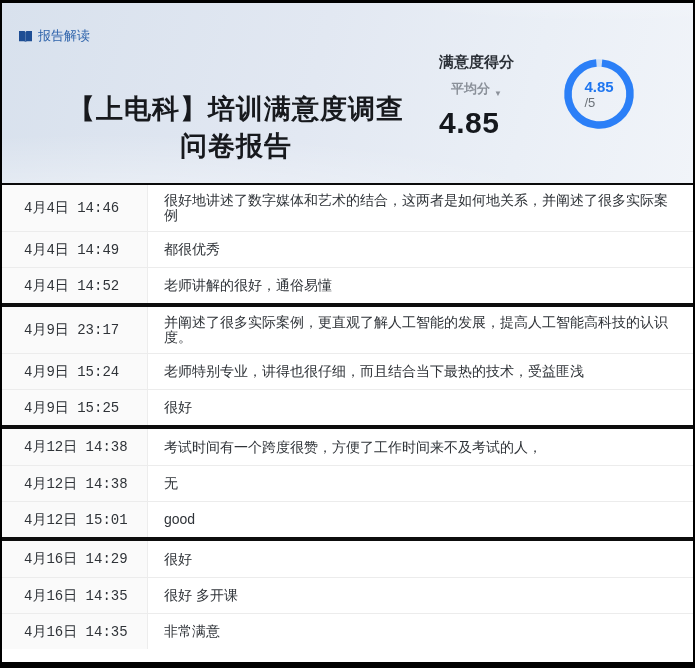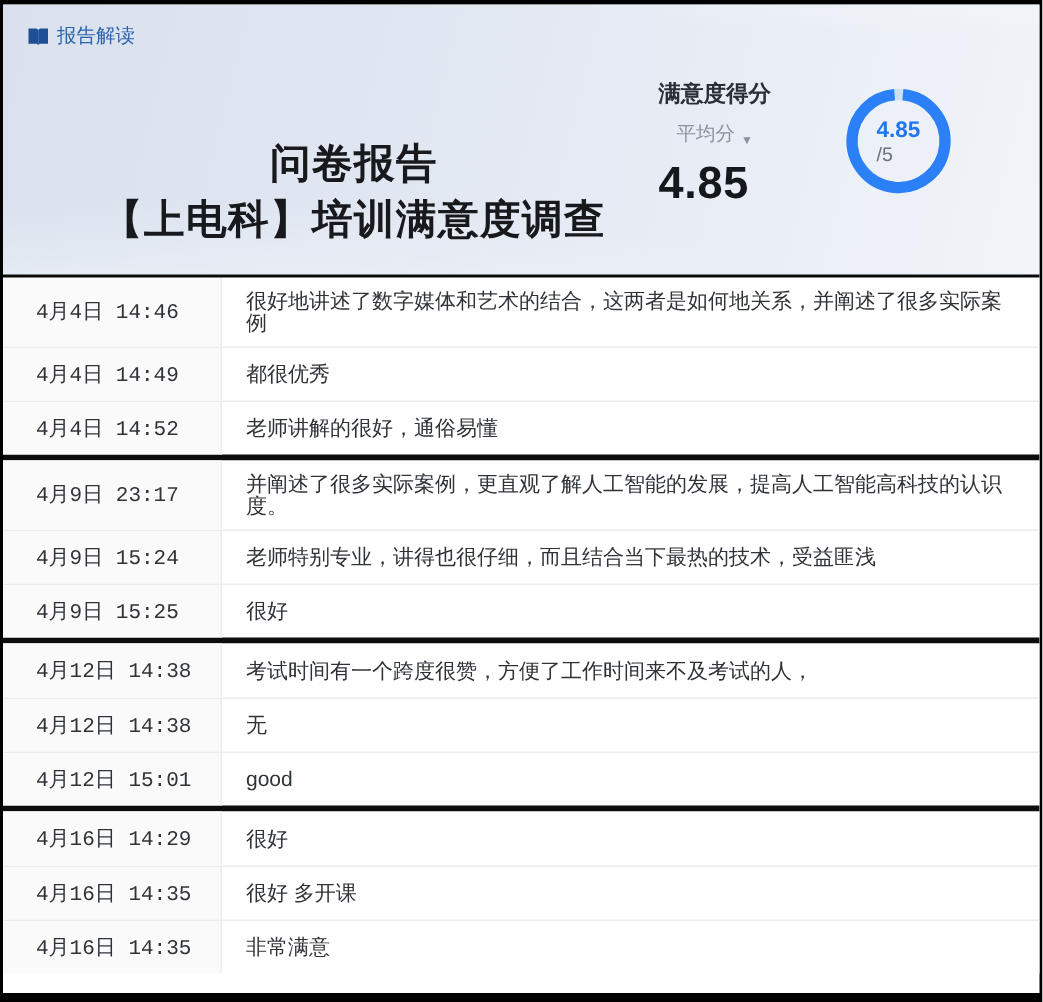--- a/index.html
+++ b/index.html
@@ -16,34 +16,34 @@
   
   .report-header {
     position:relative; height:182px;
     border-bottom:2px solid #0a0a0a;
     background:
       radial-gradient(130% 95% at 16% 125%, rgba(255,255,255,.6) 0%, rgba(255,255,255,0) 55%),
       radial-gradient(80% 60% at 88% -25%, rgba(255,255,255,.55) 0%, rgba(255,255,255,0) 60%),
       linear-gradient(104deg,#d8e1ed 0%,#e2e8f2 45%,#eaeff6 75%,#f1f4f9 100%);
   }
   .nav-link {
-    position:absolute; top:12px; left:16px;
+    position:absolute; top:24px; left:16px;
     display:flex; align-items:center; gap:5px;
     font-size:13px; color:#2e63ab; cursor:pointer;
   }
   .nav-link svg { display:block; }
   .report-title {
     position:absolute; top:88px; left:28px; width:412px;
     text-align:center; font-weight:700; color:#17191d;
     font-size:27px; line-height:37px; letter-spacing:1px;
   }
   .score-block { position:absolute; top:50px; left:437px; }
   .score-head { display:flex; align-items:center; gap:8px;flex-direction:column; }
   .score-label { font-size:15px; font-weight:700; color:#2a2f36; }
-  .score-mode { display:flex; align-items:flex-end; gap:4px; font-size:13px; color:#8b919a; cursor:pointer; }
+  .score-mode { display:flex; align-items:flex-end; gap:4px; font-size:13px; color:#8b919a; cursor:pointer;font-weight:bold; }
   .score-caret { font-size:8px; color:#8b919a; }
   .score-value { margin-top:8px; font-size:30px; font-weight:700; color:#15181d; letter-spacing:.5px; }
 
   .gauge { position:absolute; top:55px; left:561px; width:72px; height:72px; }
   .gauge svg { position:absolute; inset:0; }
   .gauge-inner {
     position:absolute; inset:0; display:flex; flex-direction:column;
     align-items:center; justify-content:center;
   }
   .gauge-inner .col { display:flex; flex-direction:column; align-items:flex-start; }
@@ -78,22 +78,22 @@
       <span>
         <svg width="15" height="13" viewBox="0 0 16 14" fill="#1e4e94">
           <path d="M1 1h5.3c.9 0 1.7.7 1.7 1.6V13c-.4-.6-1-1-1.7-1H1V1z"></path>
           <path d="M15 1H9.7C8.8 1 8 1.7 8 2.6V13c.4-.6 1-1 1.7-1H15V1z"></path>
         </svg>
       </span>
       <span>报告解读</span>
     </div>
 
     <div class="report-title">
+      <div>【上电科】培训满意度调查</div>
       <div>问卷报告</div>
-      <div>【上电科】培训满意度调查</div>
     </div>
 
     <div class="score-block">
       <div class="score-head">
         <span class="score-label">满意度得分</span>
         <span class="score-mode">
           <span>平均分</span>
           <span class="score-caret">▼</span>
         </span>
       </div>

